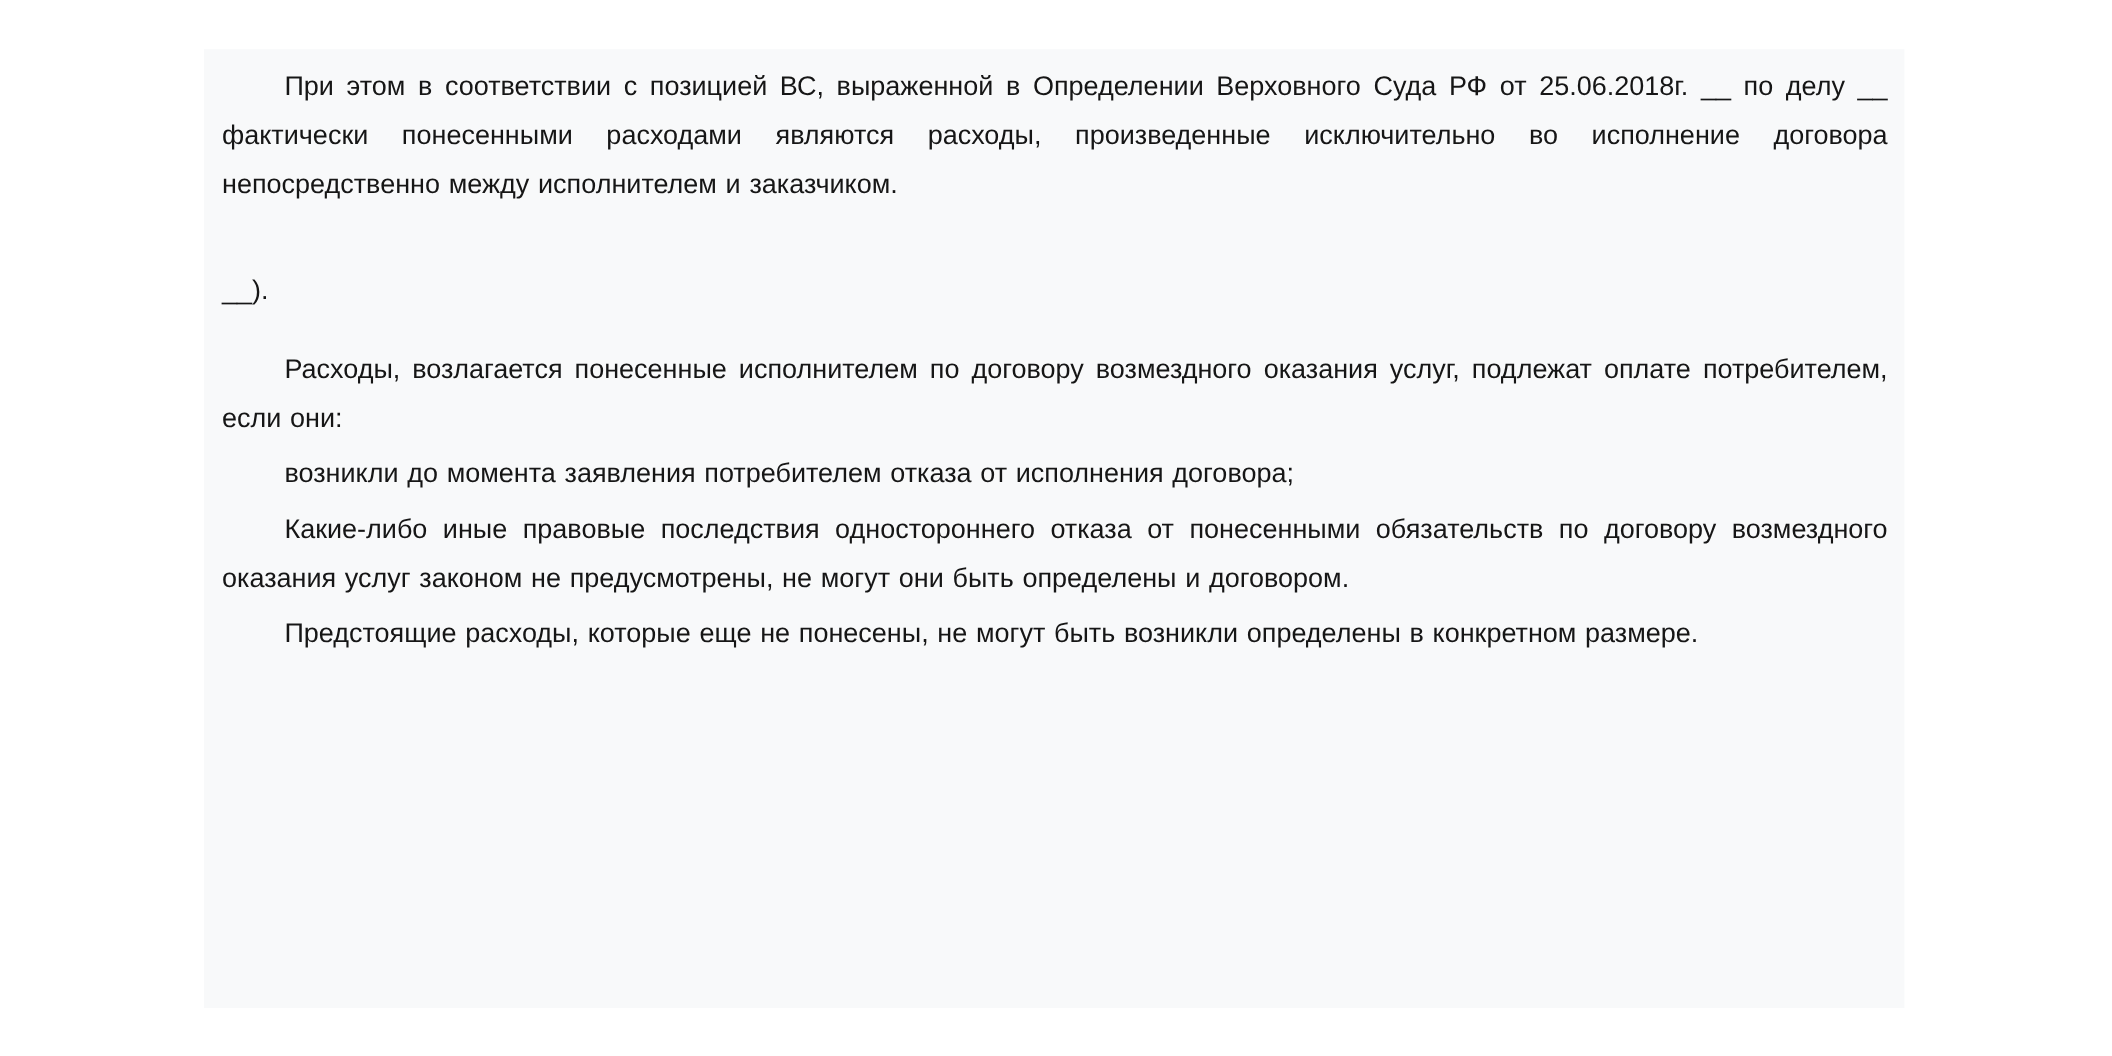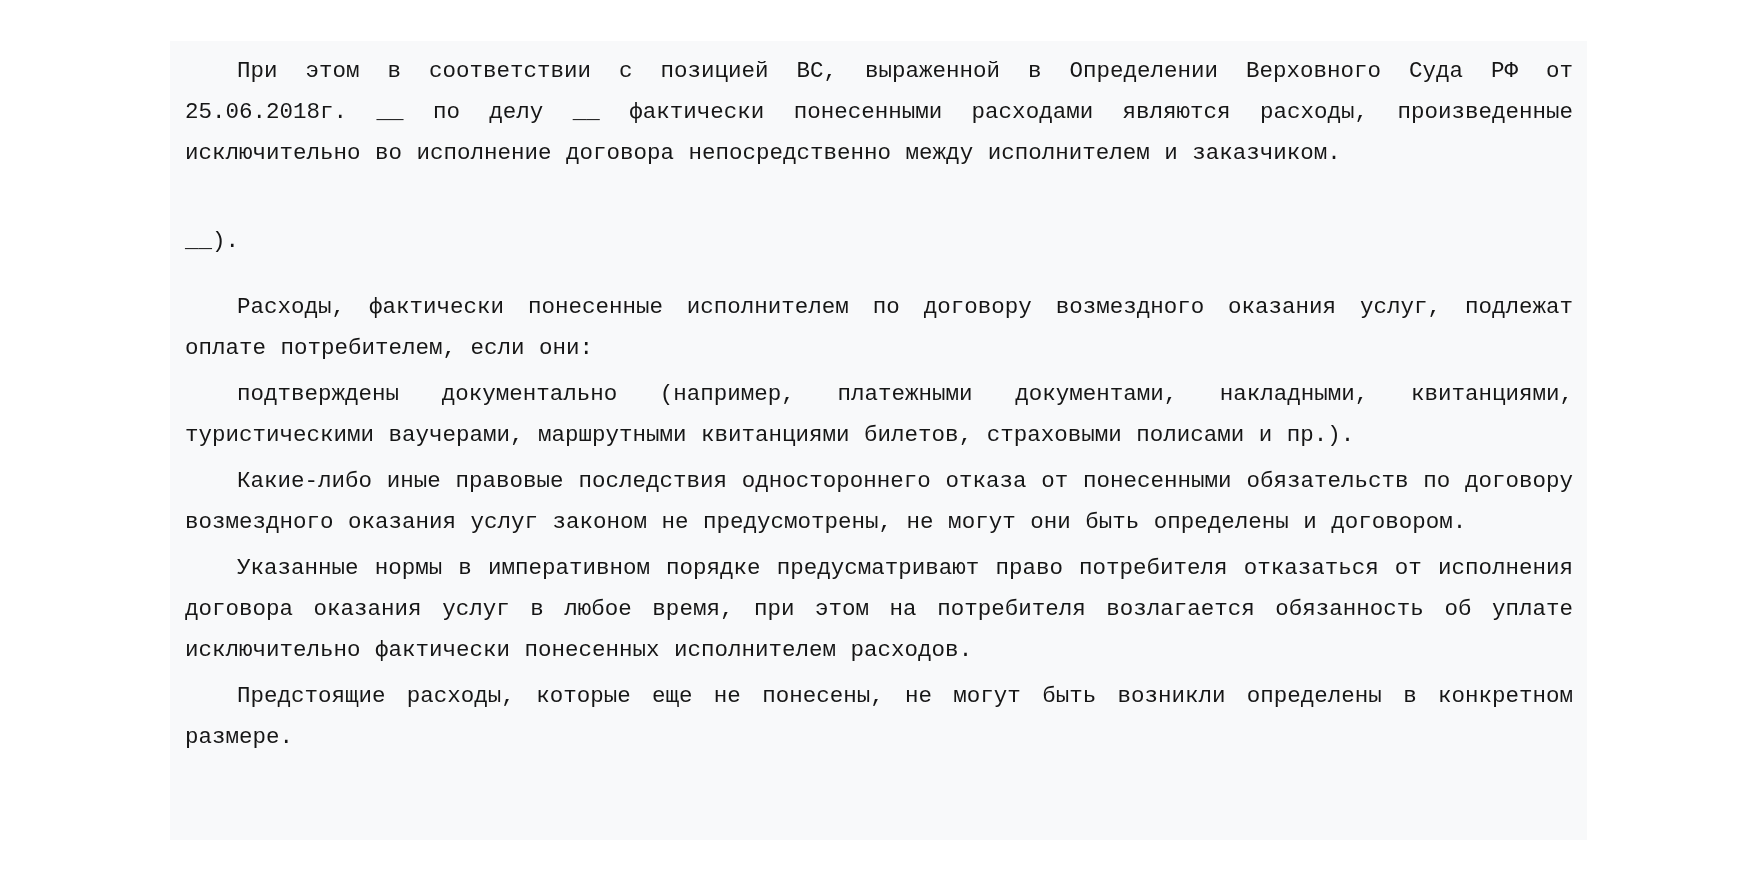--- a/index.html
+++ b/index.html
@@ -28,21 +28,20 @@
     background: var(--sheet);
     padding: 10px 14px 16px 15px;
   }
   .doc-body p{
     font-size:22.5px;
     line-height:41px;
     color: var(--ink);
     text-align: justify;
     margin: 0 0 5px 0;
     word-spacing: 1px;
-    font-family: Liberation Mono, monospace;
   }
   .doc-body p.indent{
     text-indent:52px;
   }
   .doc-body p.no-indent{
     text-indent:0;
     margin-top:47px;
   }
   .doc-body .para-spacer{
     height:20px;
@@ -50,20 +49,19 @@
 </style>
 </head>
 <body>
 
 <div class="canvas">
   <div class="sheet">
     <div class="doc-body">
         <p class="indent">При этом в соответствии с позицией ВС, выраженной в Определении Верховного Суда РФ от 25.06.2018г. __ по делу __ фактически понесенными расходами являются расходы, произведенные исключительно во исполнение договора непосредственно между исполнителем и заказчиком.</p>
         <p class="no-indent">__).</p>
         <div class="para-spacer"></div>
-        <p class="indent">Расходы, фактически понесенные исполнителем по договору возмездного оказания услуг, подлежат оплате потребителем, если они:</p>
-        <p class="indent">подтверждены документально (например, платежными документами, накладными, квитанциями, туристическими ваучерами, маршрутными квитанциями билетов, страховыми полисами и пр.).</p>
+        <p class="indent">Расходы, возлагается понесенные исполнителем по договору возмездного оказания услуг, подлежат оплате потребителем, если они:</p>
+        <p class="indent">возникли до момента заявления потребителем отказа от исполнения договора;</p>
         <p class="indent">Какие-либо иные правовые последствия одностороннего отказа от понесенными обязательств по договору возмездного оказания услуг законом не предусмотрены, не могут они быть определены и договором.</p>
-        <p class="indent">Указанные нормы в императивном порядке предусматривают право потребителя отказаться от исполнения договора оказания услуг в любое время, при этом на потребителя возлагается обязанность об уплате исключительно фактически понесенных исполнителем расходов.</p>
         <p class="indent">Предстоящие расходы, которые еще не понесены, не могут быть возникли определены в конкретном размере.</p>
       </div>
   </div>
 </div>
 
 </body></html>

